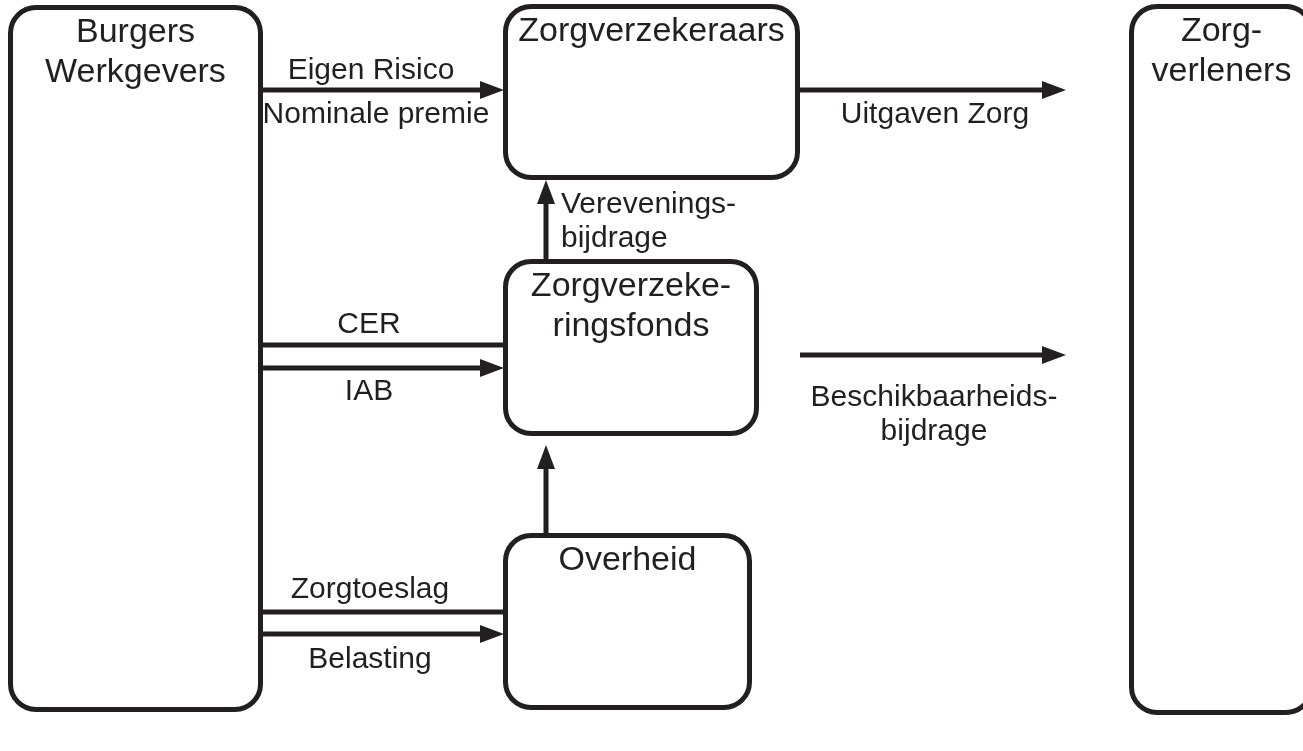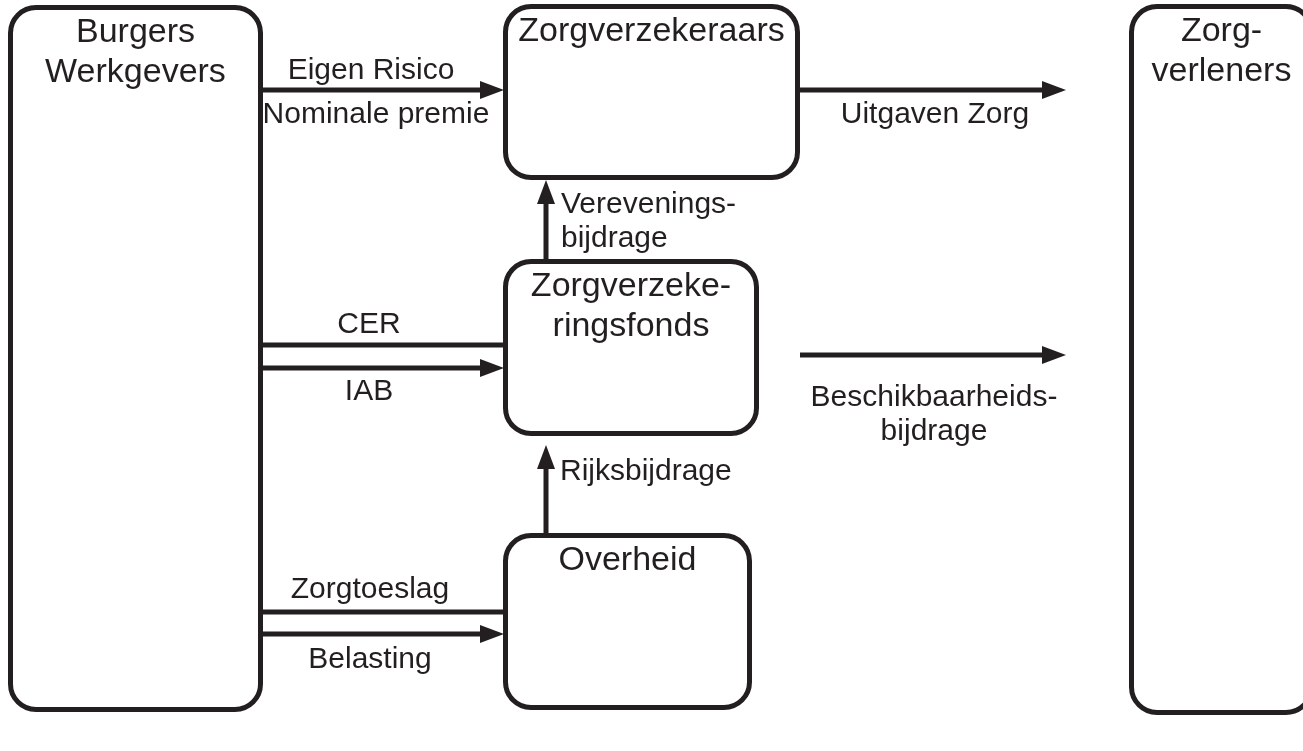--- a/index.html
+++ b/index.html
@@ -137,20 +137,19 @@
   <div class="flow-label centered" style="left:369px; top:306px;">CER</div>
 
   <div class="flow-label centered" style="left:369px; top:373px;">IAB</div>
 
   <div class="flow-label centered" style="left:934px; top:340px;margin-top:39px;">
     <div>Beschikbaarheids-</div>
     <div>bijdrage</div>
   </div>
 
   <div class="flow-label" style="left:560px; top:453px;">
-    <div>Rijksbijdrage</div>
   </div>
 
   <div class="flow-label centered" style="left:370px; top:641px;">Belasting</div>
 
   <div class="flow-label centered" style="left:370px; top:571px;">Zorgtoeslag</div>
 
 </div>
 
 </body></html>

